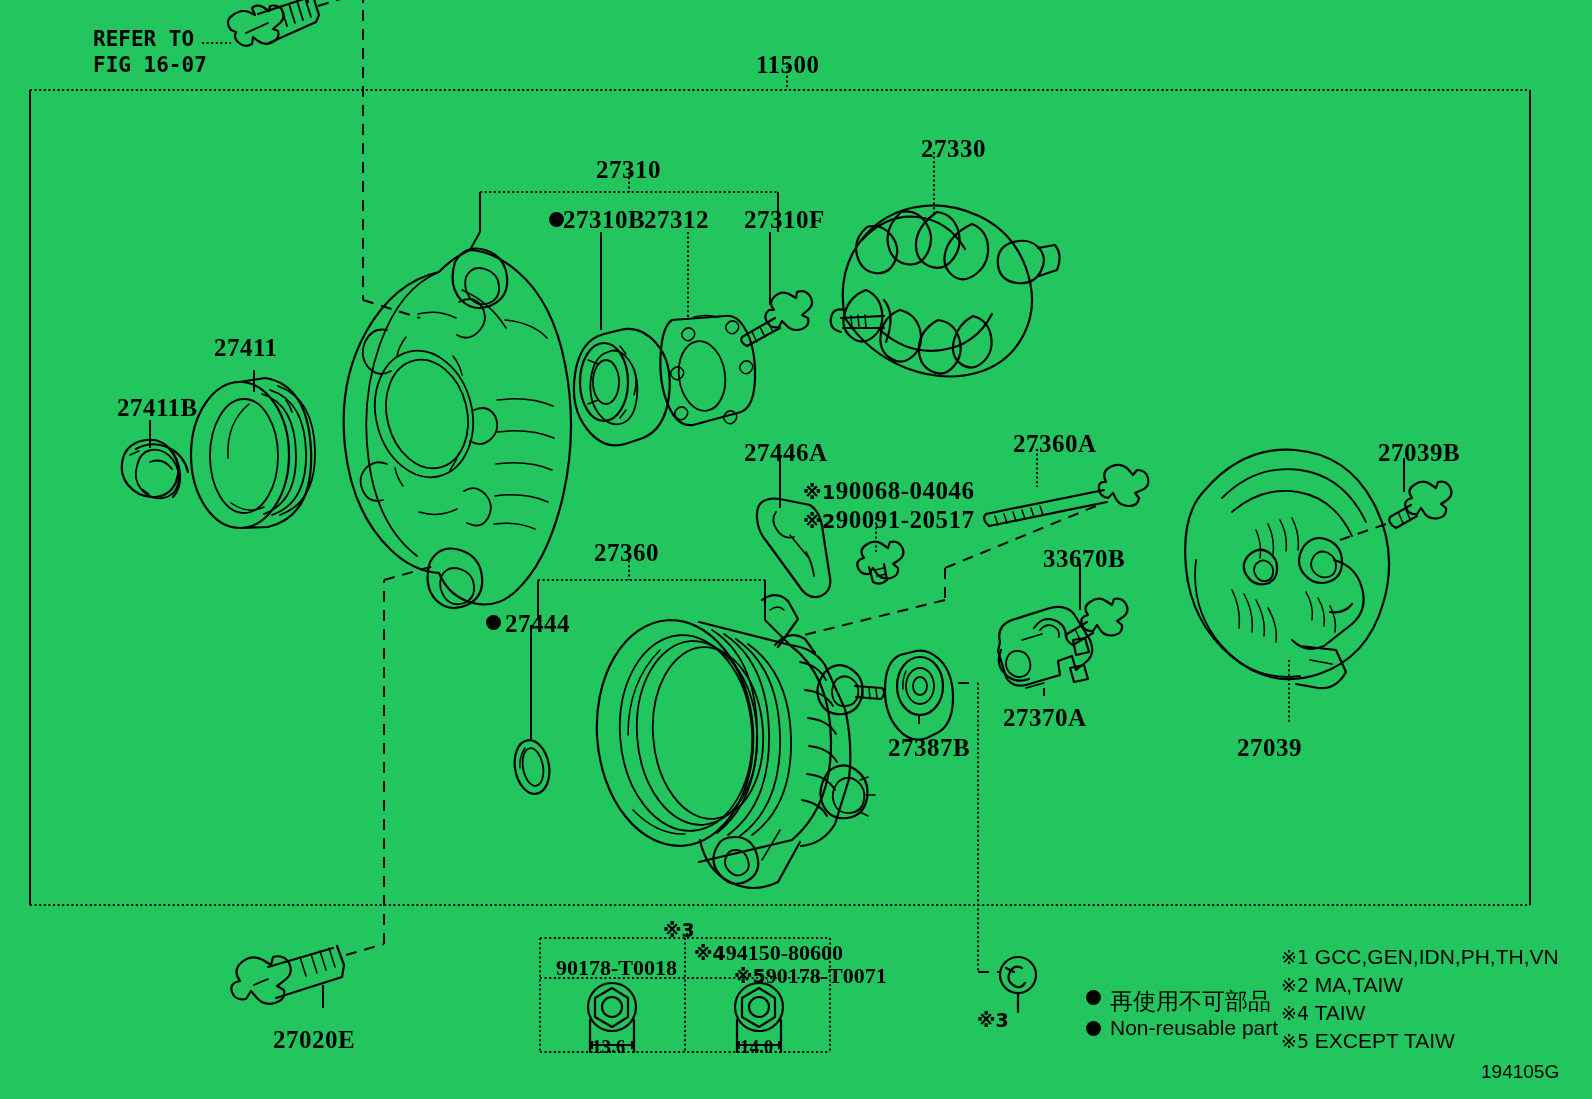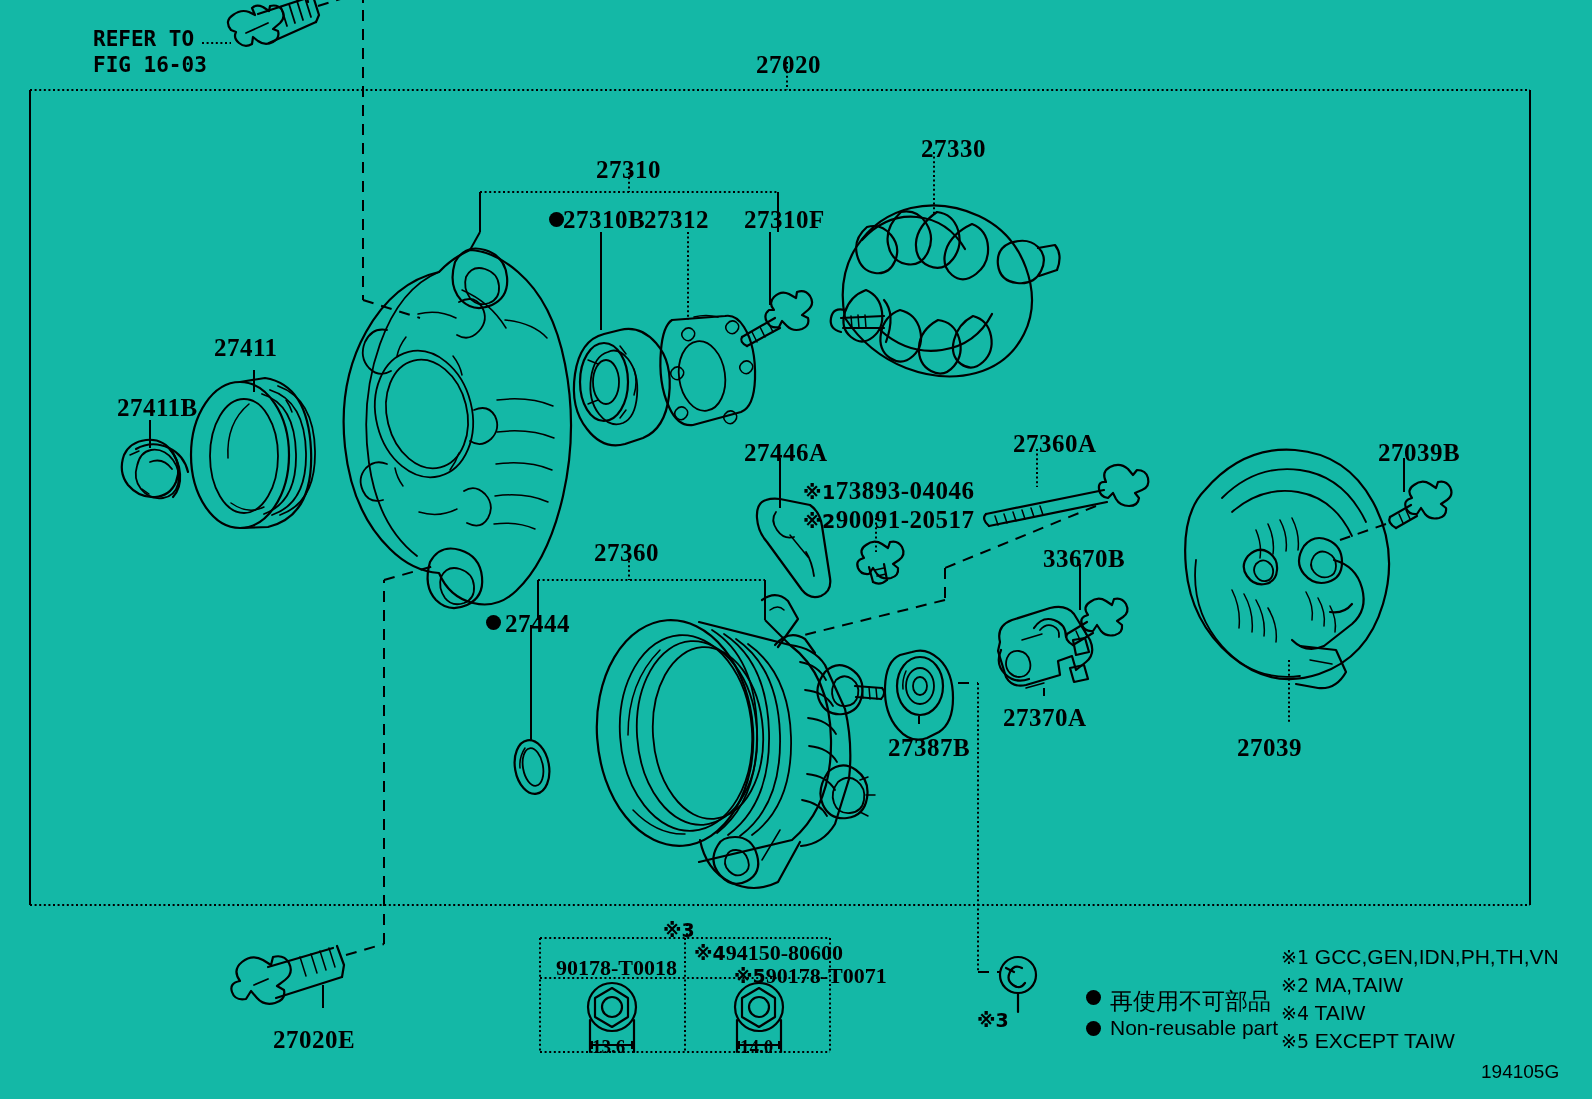--- a/index.html
+++ b/index.html
@@ -4,21 +4,21 @@
 <style>
   html, body {
     margin: 0;
     padding: 0;
     background: #ffffff;
   }
   #page {
     position: relative;
     width: 1592px;
     height: 1099px;
-    background: #14b8a6;
+    background: #22c55e;
     font-family: "Liberation Serif", serif;
     overflow: hidden;
   }
   .lbl {
     position: absolute;
     color: #000;
     font-family: "Liberation Serif", serif;
     font-weight: bold;
     white-space: nowrap;
     line-height: 1;
@@ -447,23 +447,23 @@
       <path class="part" d="M759 988 l16 10 v19 l-16 10 l-17 -10 v-19 z"></path>
       <circle class="part" cx="759" cy="1007" r="10"></circle>
       <path class="part" d="M737 1020 v32"></path>
       <path class="part" d="M781 1020 v32"></path>
       <path class="solidline" d="M739 1045 H779"></path>
       <path class="solidline" d="M739 1041 v8 M779 1041 v8"></path>
     </g>
   </svg>
 
   <div class="lbl lbl-mono-refer" style="left:93px; top:26px;">REFER TO</div>
-  <div class="lbl lbl-mono-refer" style="left:93px; top:52px;">FIG 16-03</div>
-
-  <div class="lbl lbl-pn" style="left:756px; top:52px;">27020</div>
+  <div class="lbl lbl-mono-refer" style="left:93px; top:52px;">FIG 16-07</div>
+
+  <div class="lbl lbl-pn" style="left:756px; top:52px;">11500</div>
   <div class="lbl lbl-pn" style="left:596px; top:157px;">27310</div>
   <div class="bullet" style="left:549px; top:212px;"></div>
   <div class="lbl lbl-pn" style="left:563px; top:207px;">27310B</div>
   <div class="lbl lbl-pn" style="left:644px; top:207px;">27312</div>
   <div class="lbl lbl-pn" style="left:744px; top:207px;">27310F</div>
   <div class="lbl lbl-pn" style="left:921px; top:136px;">27330</div>
   <div class="lbl lbl-pn" style="left:214px; top:335px;">27411</div>
   <div class="lbl lbl-pn" style="left:117px; top:395px;">27411B</div>
   <div class="lbl lbl-pn" style="left:744px; top:440px;">27446A</div>
   <div class="lbl lbl-pn" style="left:1013px; top:431px;">27360A</div>
@@ -471,21 +471,21 @@
   <div class="lbl lbl-pn" style="left:594px; top:540px;">27360</div>
   <div class="bullet" style="left:486px; top:615px;"></div>
   <div class="lbl lbl-pn" style="left:505px; top:611px;">27444</div>
   <div class="lbl lbl-pn" style="left:1043px; top:546px;">33670B</div>
   <div class="lbl lbl-pn" style="left:888px; top:735px;">27387B</div>
   <div class="lbl lbl-pn" style="left:1003px; top:705px;">27370A</div>
   <div class="lbl lbl-pn" style="left:1237px; top:735px;">27039</div>
   <div class="lbl lbl-pn" style="left:273px; top:1027px;">27020E</div>
 
   <div class="lbl lbl-pn" style="left:803px; top:478px;">
-    <span class="kome">※1</span><span>73893-04046</span>
+    <span class="kome">※1</span><span>90068-04046</span>
   </div>
   <div class="lbl lbl-pn" style="left:803px; top:507px;">
     <span class="kome">※2</span><span>90091-20517</span>
   </div>
 
   <div class="lbl" style="left:663px; top:920px; font-size:21px;">
     <span class="kome">※3</span>
   </div>
   <div class="tbl-cell-pn" style="left:556px; top:955px;">90178-T0018</div>
   <div class="tbl-cell-pn" style="left:694px; top:940px;">

